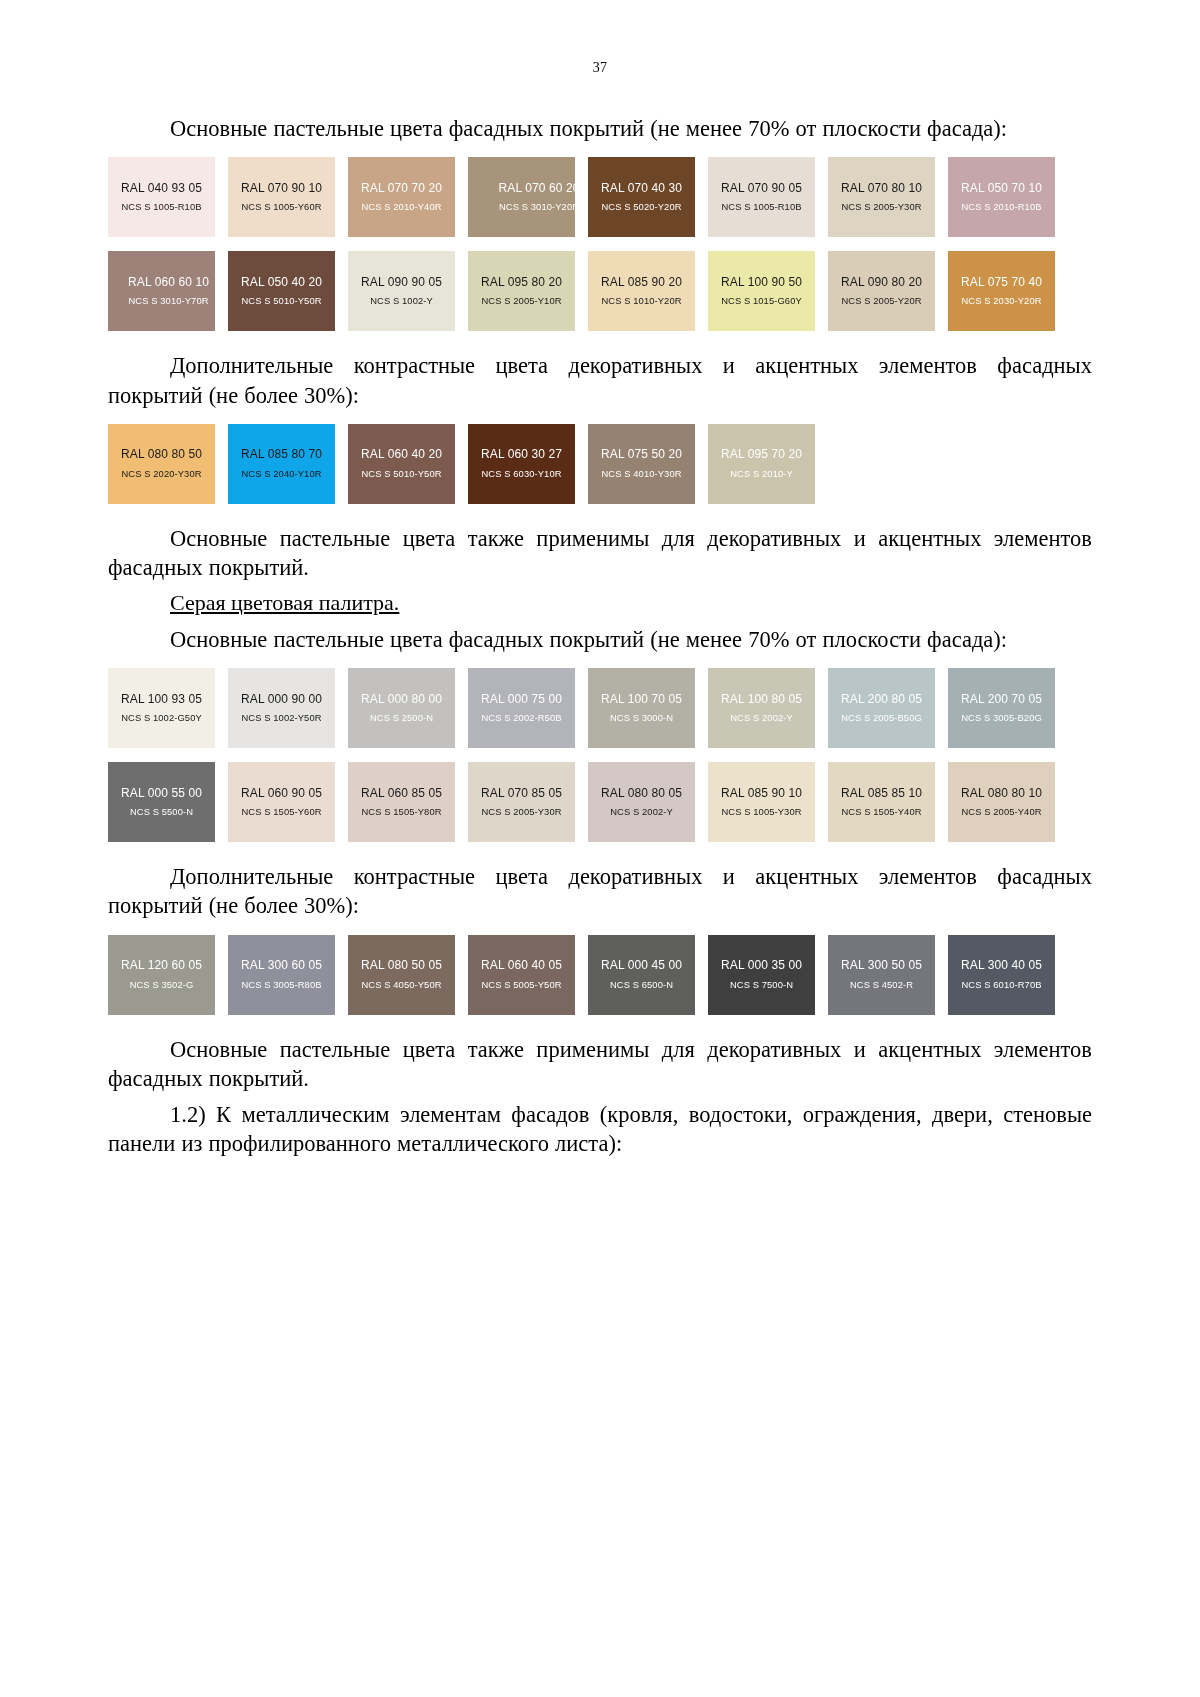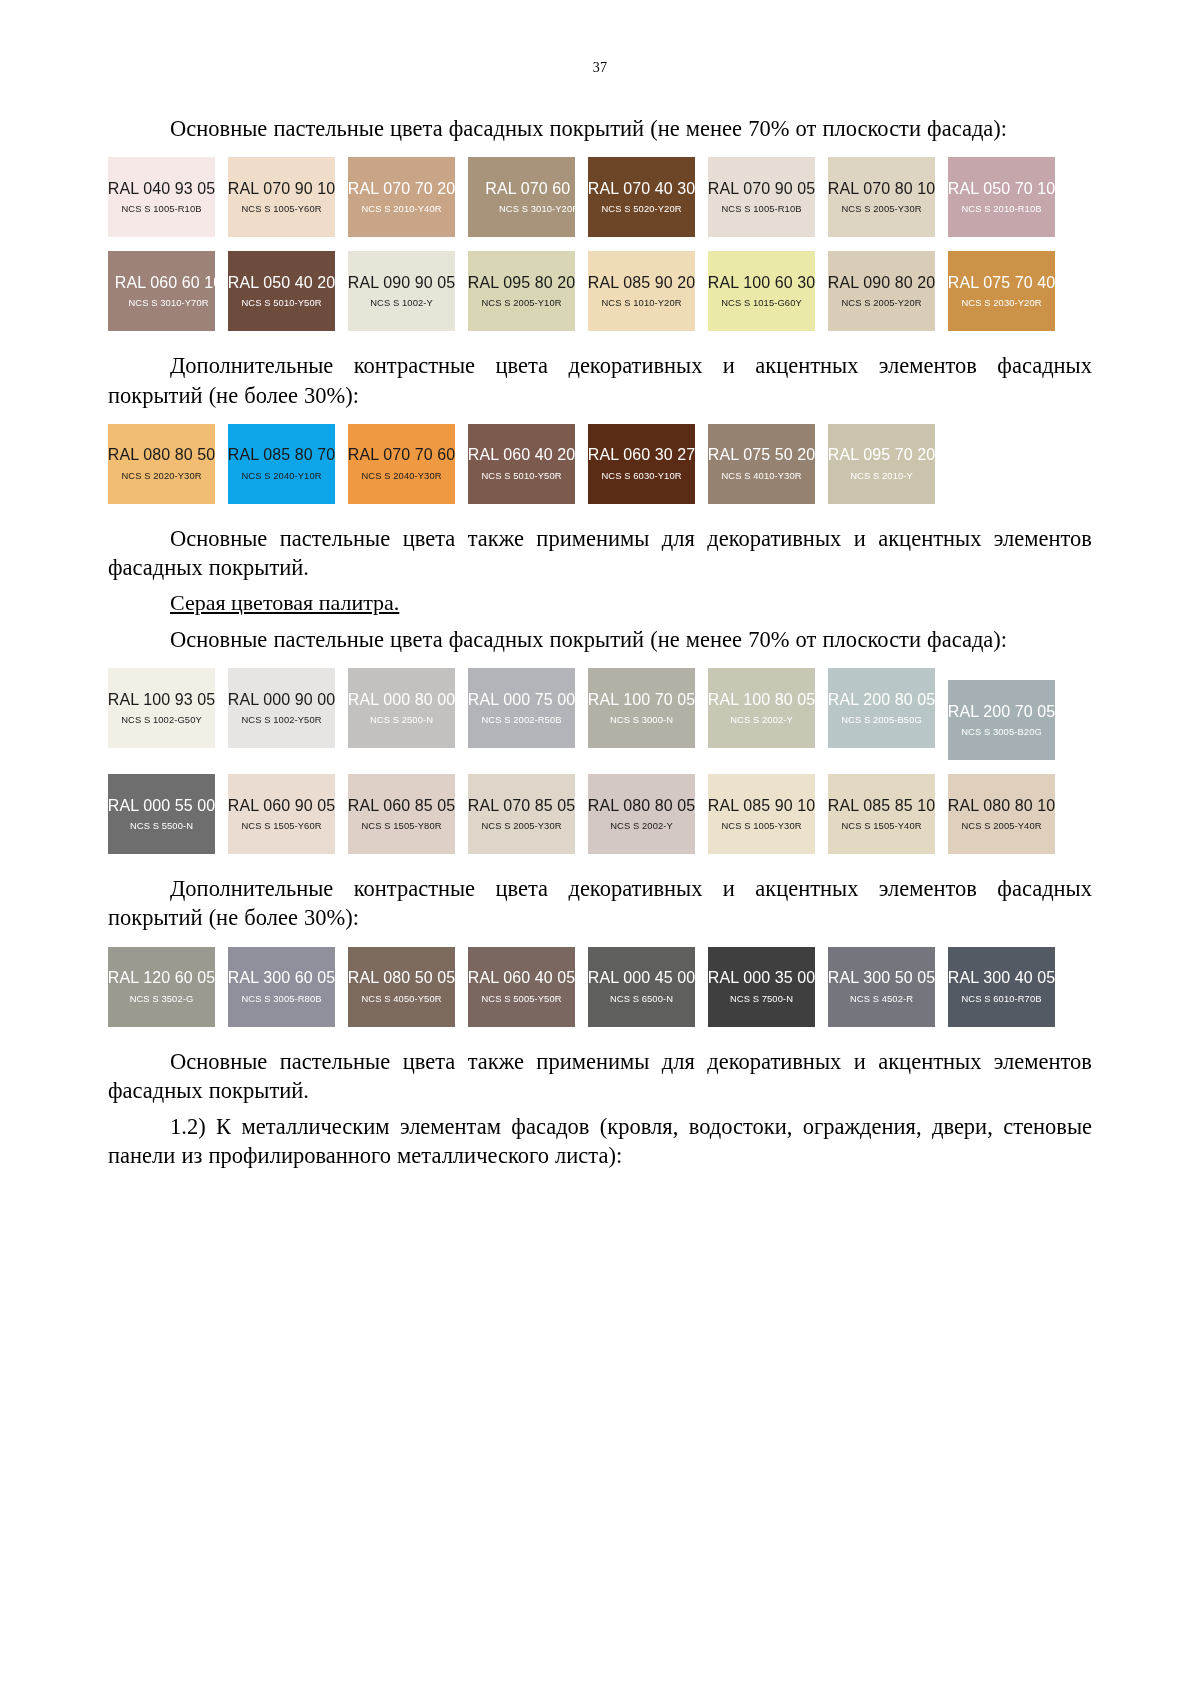--- a/index.html
+++ b/index.html
@@ -48,21 +48,21 @@
     height:80px;
     box-sizing:border-box;
     display:flex;
     flex-direction:column;
     justify-content:center;
     align-items:center;
     font-family:"Liberation Sans", sans-serif;
     overflow:hidden;
   }
   .swatch .ral{
-    font-size:16px;
+    font-size:12px;
     line-height:1.1;
     white-space:nowrap;
     margin-bottom:7px;
     letter-spacing:.1px;
   }
   .swatch .ncs{
     font-size:9.4px;
     line-height:1.1;
     white-space:nowrap;
     letter-spacing:.1px;
@@ -130,21 +130,21 @@
     </div>
     <div class="swatch dark-text" style="background-color: rgb(216, 214, 180);">
       <div class="ral">RAL 095 80 20</div>
       <div class="ncs">NCS S 2005-Y10R</div>
     </div>
     <div class="swatch dark-text" style="background-color: rgb(239, 220, 182);">
       <div class="ral">RAL 085 90 20</div>
       <div class="ncs">NCS S 1010-Y20R</div>
     </div>
     <div class="swatch dark-text" style="background-color: rgb(234, 233, 168);">
-      <div class="ral">RAL 100 60 30</div>
+      <div class="ral">RAL 100 90 50</div>
       <div class="ncs">NCS S 1015-G60Y</div>
     </div>
     <div class="swatch dark-text" style="background-color: rgb(217, 205, 183);">
       <div class="ral">RAL 090 80 20</div>
       <div class="ncs">NCS S 2005-Y20R</div>
     </div>
     <div class="swatch light-text" style="background-color: rgb(204, 147, 72);">
       <div class="ral">RAL 075 70 40</div>
       <div class="ncs">NCS S 2030-Y20R</div>
     </div>
@@ -156,24 +156,20 @@
 
   <div class="swatch-row">
     <div class="swatch dark-text" style="background-color: rgb(240, 189, 114);">
       <div class="ral">RAL 080 80 50</div>
       <div class="ncs">NCS S 2020-Y30R</div>
     </div>
     <div class="swatch dark-text" style="background-color: #0ea5e9; justify-content: center;">
       <div class="ral">RAL 085 80 70</div>
       <div class="ncs">NCS S 2040-Y10R</div>
     </div>
-    <div class="swatch dark-text" style="background-color: rgb(239, 153, 66);">
-      <div class="ral">RAL 070 70 60</div>
-      <div class="ncs">NCS S 2040-Y30R</div>
-    </div>
     <div class="swatch light-text" style="background-color: rgb(124, 90, 78);">
       <div class="ral">RAL 060 40 20</div>
       <div class="ncs">NCS S 5010-Y50R</div>
     </div>
     <div class="swatch light-text" style="background-color: rgb(90, 44, 22);">
       <div class="ral">RAL 060 30 27</div>
       <div class="ncs">NCS S 6030-Y10R</div>
     </div>
     <div class="swatch light-text" style="background-color: rgb(150, 130, 113);">
       <div class="ral">RAL 075 50 20</div>
@@ -215,21 +211,21 @@
       <div class="ncs">NCS S 3000-N</div>
     </div>
     <div class="swatch light-text" style="background-color: rgb(200, 198, 181);">
       <div class="ral">RAL 100 80 05</div>
       <div class="ncs">NCS S 2002-Y</div>
     </div>
     <div class="swatch light-text" style="background-color: rgb(185, 198, 199);">
       <div class="ral">RAL 200 80 05</div>
       <div class="ncs">NCS S 2005-B50G</div>
     </div>
-    <div class="swatch light-text" style="background-color: rgb(165, 176, 180); margin-top: 12px;">
+    <div class="swatch light-text" style="background-color: rgb(165, 176, 180);">
       <div class="ral">RAL 200 70 05</div>
       <div class="ncs">NCS S 3005-B20G</div>
     </div>
   </div>
 
   <div class="swatch-row">
     <div class="swatch light-text" style="background-color: rgb(110, 110, 110);">
       <div class="ral">RAL 000 55 00</div>
       <div class="ncs">NCS S 5500-N</div>
     </div>

